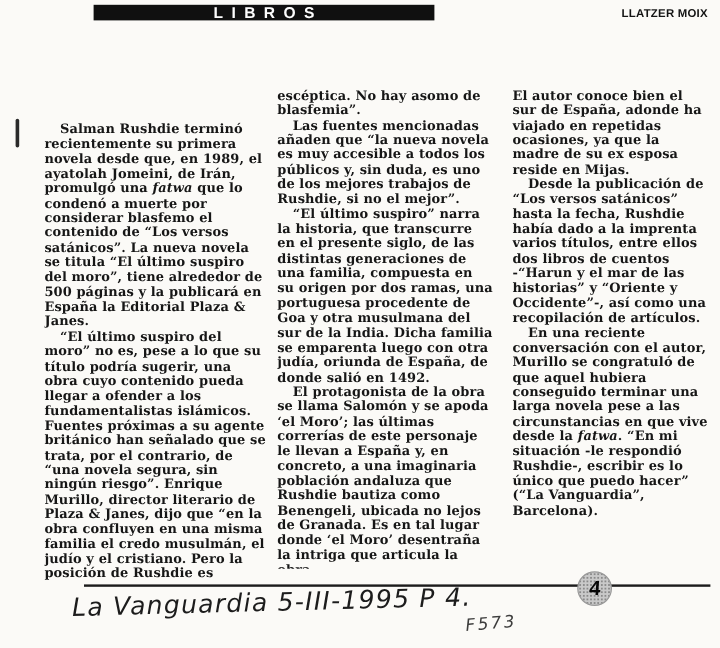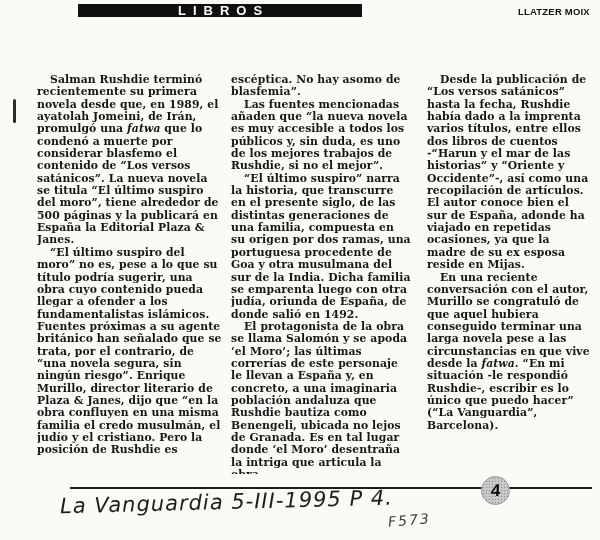--- a/index.html
+++ b/index.html
@@ -48,21 +48,21 @@
 
   
   .col {
     position: absolute; top: 74px;
     height: 400px; overflow: hidden;
     font-family: "DejaVu Serif", serif;
     font-weight: bold; font-size: 10.8px;
     line-height: 12.35px; letter-spacing: 0.1px;
     color: #161616; text-align: left;
   }
-  .col1 { left: 37px;  width: 186px; }
+  .col1 { left: 37px;  width: 186px; margin-top: 28px; }
   .col2 { left: 231px; width: 180px; }
   .col3 { left: 427px; width: 164px; }
   .para { margin: 0; }
   .indent { text-indent: 13px; }
   .para i { font-style: italic; }
 
   
   .bottom-rule {
     position: absolute; left: 70px; top: 487px;
     width: 522px; height: 2.2px; background: #1c1c1c;
@@ -121,22 +121,22 @@
   </div>
 
   <div class="col col2">
     <p class="para">escéptica. No hay asomo de blasfemia”.</p>
     <p class="para indent">Las fuentes mencionadas añaden que “la nueva novela es muy accesible a todos los públicos y, sin duda, es uno de los mejores trabajos de Rushdie, si no el mejor”.</p>
     <p class="para indent">“El último suspiro” narra la historia, que transcurre en el presente siglo, de las distintas generaciones de una familia, compuesta en su origen por dos ramas, una portuguesa procedente de Goa y otra musulmana del sur de la India. Dicha familia se emparenta luego con otra judía, oriunda de España, de donde salió en 1492.</p>
     <p class="para indent">El protagonista de la obra se llama Salomón y se apoda ‘el Moro’; las últimas correrías de este personaje le llevan a España y, en concreto, a una imaginaria población andaluza que Rushdie bautiza como Benengeli, ubicada no lejos de Granada. Es en tal lugar donde ‘el Moro’ desentraña la intriga que articula la obra.</p>
   </div>
 
   <div class="col col3">
+    <p class="para">El autor conoce bien el sur de España, adonde ha viajado en repetidas ocasiones, ya que la madre de su ex esposa reside en Mijas.</p>
     <p class="para indent">Desde la publicación de “Los versos satánicos” hasta la fecha, Rushdie había dado a la imprenta varios títulos, entre ellos dos libros de cuentos -“Harun y el mar de las historias” y “Oriente y Occidente”-, así como una recopilación de artículos.</p>
-    <p class="para">El autor conoce bien el sur de España, adonde ha viajado en repetidas ocasiones, ya que la madre de su ex esposa reside en Mijas.</p>
     <p class="para indent">En una reciente conversación con el autor, Murillo se congratuló de que aquel hubiera conseguido terminar una larga novela pese a las circunstancias en que vive desde la <i>fatwa</i>. “En mi situación -le respondió Rushdie-, escribir es lo único que puedo hacer” (“La Vanguardia”, Barcelona).</p>
   </div>
 
   <div class="bottom-rule"></div>
 
   <div class="stamp">
     <span>4</span>
   </div>
 
   <div class="handnote">La Vanguardia  5-III-1995 P 4.</div>

